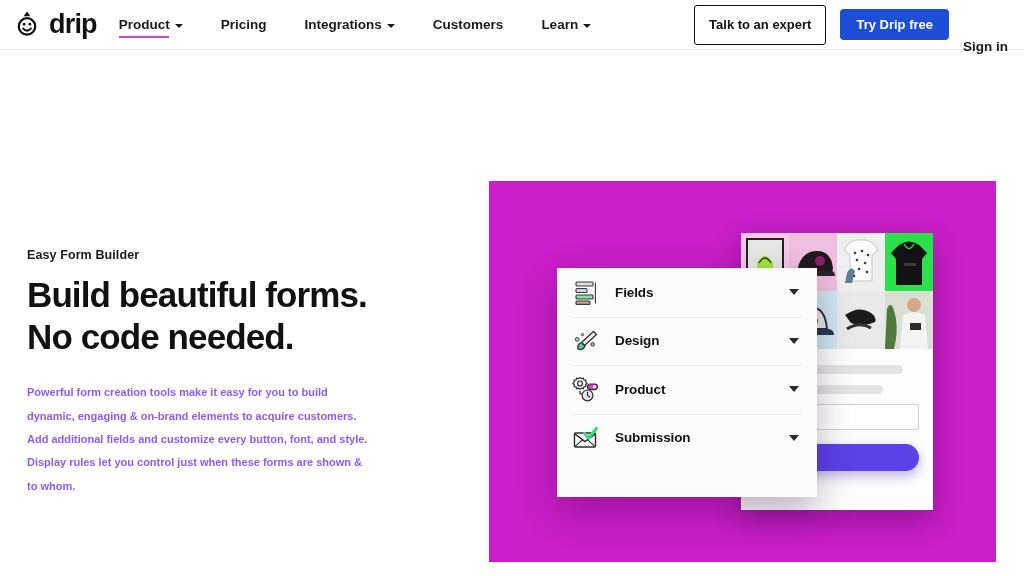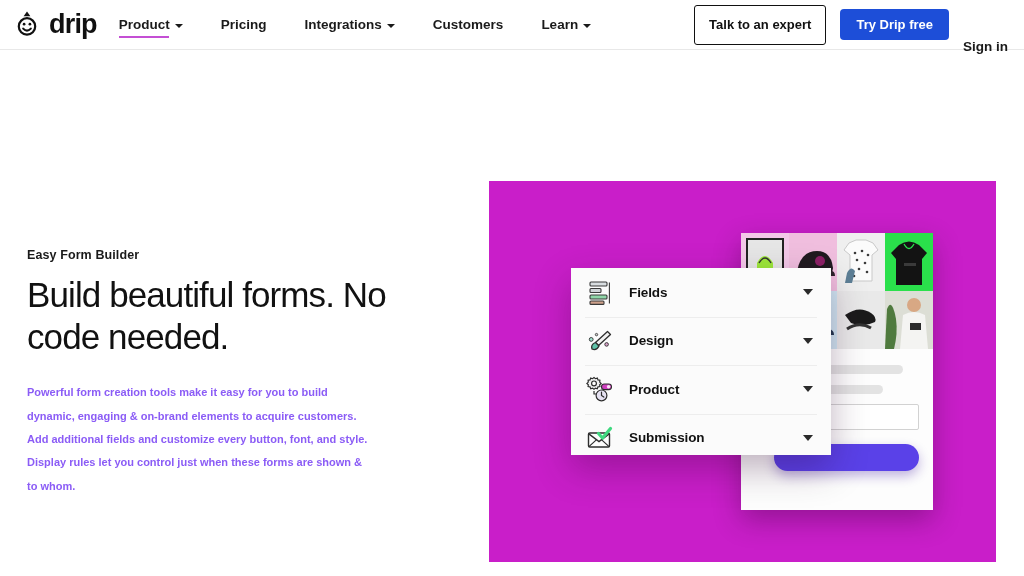--- a/index.html
+++ b/index.html
@@ -146,21 +146,21 @@
     font-size: 12.5px;
     font-weight: 700;
     color: #1a1a1a;
     letter-spacing: 0.1px;
     margin-bottom: 12px;
   }
 
   .headline {
     font-size: 35px;
     line-height: 1.19;
-    font-weight: 400;
+    font-weight: 700;
     letter-spacing: -0.9px;
     color: #111111;
     margin-bottom: 24px;
     max-width: 375px;
   }
 
   .blurb {
     font-size: 11px;
     line-height: 2.12;
     color: #8b5cf6;
@@ -235,24 +235,24 @@
     width: 145px;
     height: 27px;
     border-radius: 14px;
     background: #5a41e8;
     box-shadow: 0 5px 12px rgba(60, 20, 160, 0.32);
   }
 
   
   .panel {
     position: absolute;
-    left: 82px;
+    left: 68px;
     top: 87px;
     width: 260px;
-    height: 187px;
+    height: 229px;
     background: #fbfbfb;
     box-shadow: 0 14px 34px rgba(45, 0, 45, 0.30);
   }
 
   .acc-row {
     position: relative;
     height: 48.5px;
     display: flex;
     align-items: center;
     padding: 0 18px 0 14px;

